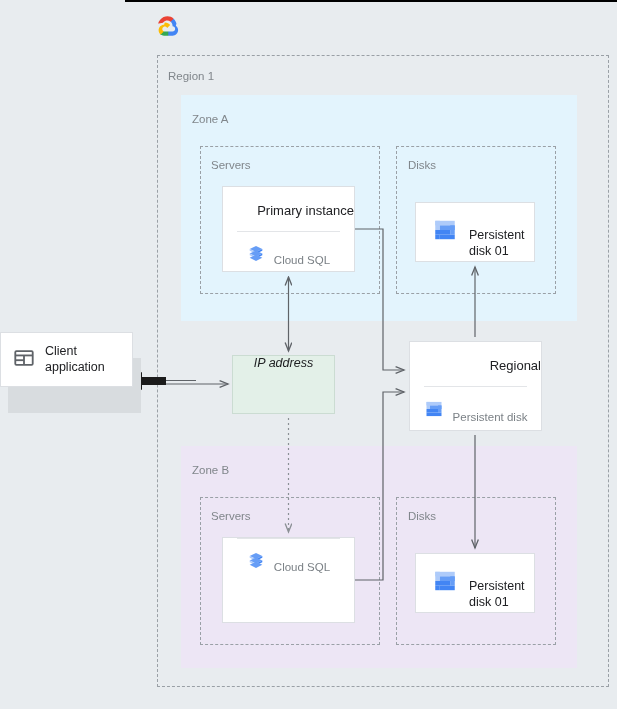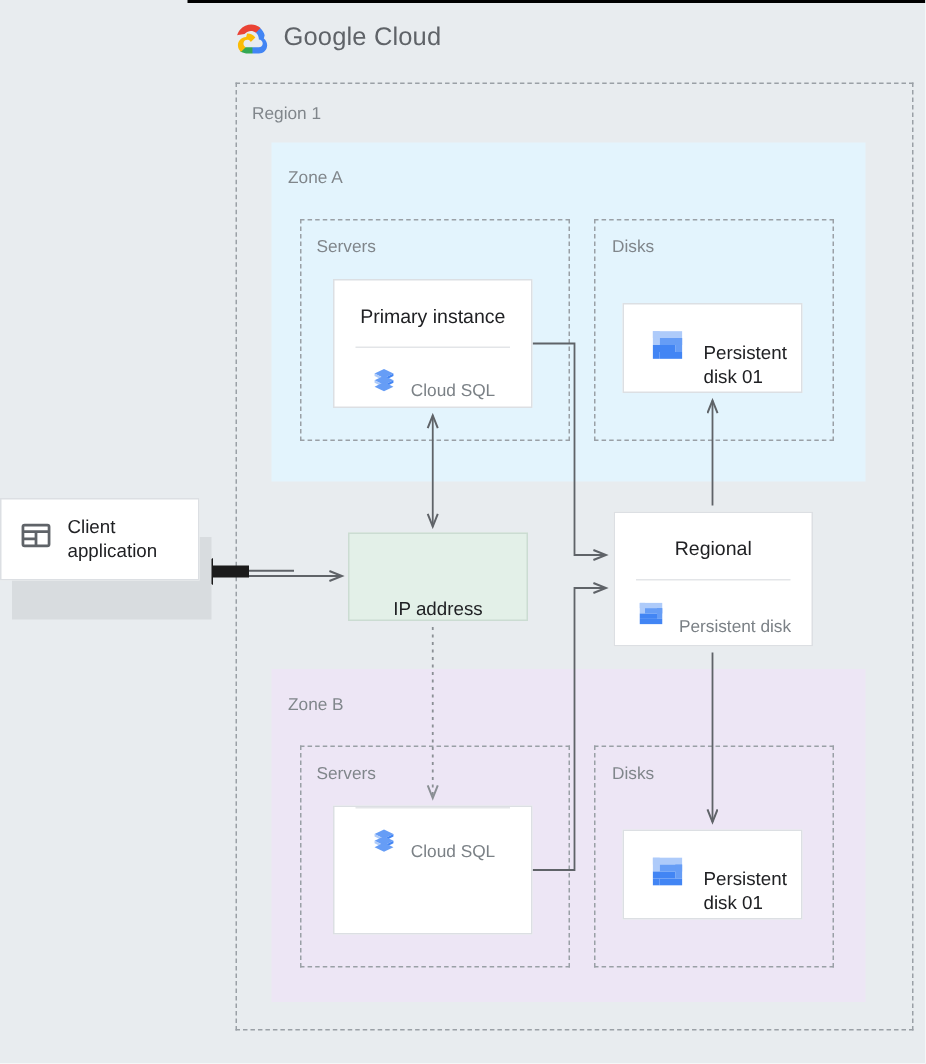--- a/index.html
+++ b/index.html
@@ -88,21 +88,21 @@
   .disks-b-label   { left: 408px; top: 510px; }
 
   
   .card {
     position: absolute;
     background: #ffffff;
     border: 1px solid #dcdfe3;
     z-index: 5;
   }
   .card-title {
-    text-align: center;
+    text-align: right;
     font-size: 13px;
     color: #202124;
     padding-top: 16px;
     padding-bottom: 13px;
     white-space: nowrap;
   }
   .card-divider {
     height: 1px;
     background: #e3e5e8;
     margin: 0 14px;
@@ -160,27 +160,28 @@
   }
   .client-label {
     font-size: 12.5px;
     color: #202124;
     line-height: 1.25;
   }
 
   
   .ip-box {
     position: absolute;
-    left: 232px; top: 355px; width: 120px; height: 59px;
+    left: 232px; top: 355px; width: 103px; height: 59px;
     background: #e3f0e8;
     border: 1px solid #cbdcd2;
     display: flex;
-    align-items: flex-end;
+    align-items: flex-start;
     justify-content: center;
     z-index: 5;
+    font-style: italic;
   }
   .ip-label {
     font-size: 12.5px;
     color: #202124;
   }
 
   
   .wires {
     position: absolute;
     left: 0; top: 0; width: 617px; height: 709px;
@@ -209,21 +210,20 @@
 
   <div class="logo">
     <span>
       <svg class="logo-mark" viewBox="0 0 36 30" xmlns="http://www.w3.org/2000/svg">
         <path d="M22.7 10.3l2.9-2.9.2-1.2C20.5 1.4 12.1 2 7.2 7.6c-1.4 1.5-2.4 3.5-2.9 5.4l1-.2 5.8-1 .5-.5c2.6-2.8 6.9-3.2 9.9-.8l1.2-.2z" fill="#EA4335"></path>
         <path d="M29.7 12.9c-.7-2.5-2-4.7-4-6.5l-4.1 4.1c1.7 1.4 2.7 3.5 2.7 5.7v.7c2 0 3.6 1.6 3.6 3.6s-1.6 3.5-3.6 3.5h-5.8l-.7.8v4.3l.7.7h5.8c4.2 0 7.6-3.3 7.7-7.4.1-2.5-1.1-4.9-3.1-6.4l.8-3.1z" fill="#4285F4"></path>
         <path d="M12.6 29.8h5.8v-5.8h-5.8c-.5 0-1-.1-1.5-.3l-.8.3-2.9 2.9-.3.8c1.3 1 3 1.5 5.5 2.1z" fill="#34A853"></path>
         <path d="M12.6 14.5c-4.2 0-7.6 3.4-7.6 7.6 0 2.4 1.1 4.6 3 6l4.2-4.2c-1.8-.8-2.6-2.9-1.8-4.7.8-1.8 2.9-2.6 4.7-1.8.8.4 1.4 1 1.8 1.8l4.2-4.2c-1.8-2.3-4.6-3.7-7.6-3.6l-.9 3.1z" fill="#FBBC05"></path>
       </svg>
     </span>
-    <span class="logo-text"><b>Google</b> <span>Cloud</span></span>
   </div>
 
   <div class="region"></div>
   <div class="container-label region-label">Region 1</div>
 
   <div class="zone zone-a"></div>
   <div class="container-label zone-a-label">Zone A</div>
 
   <div class="group grp-servers-a"></div>
   <div class="container-label servers-a-label">Servers</div>

